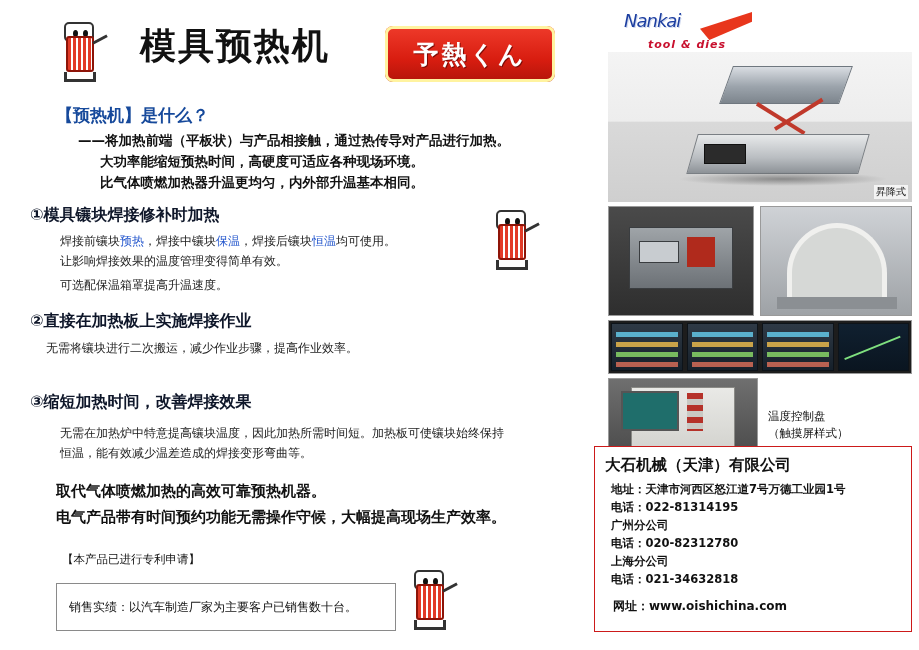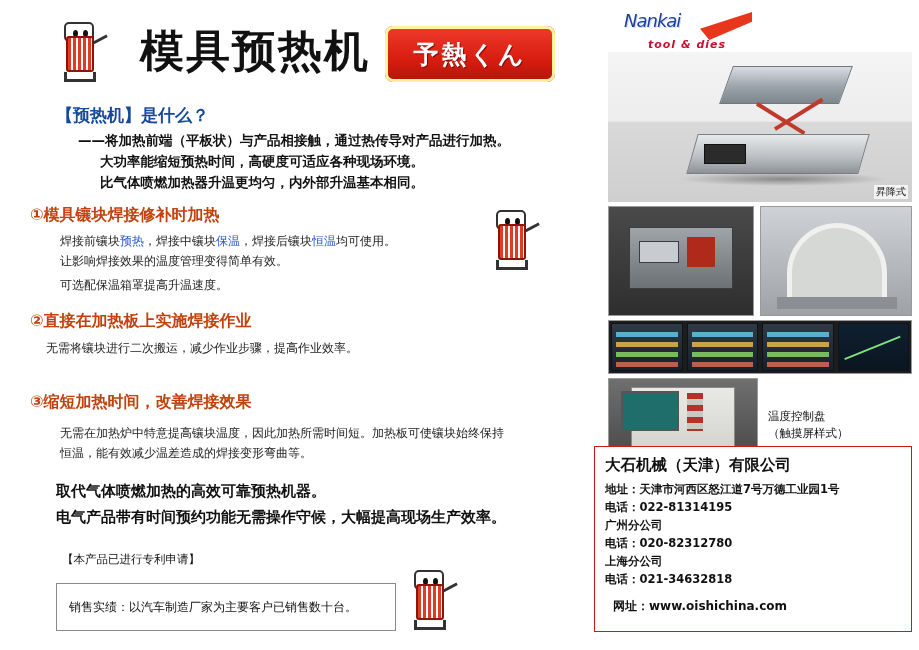--- a/index.html
+++ b/index.html
@@ -13,21 +13,21 @@
   #page {
     position: relative;
     width: 919px; height: 650px;
     background: #ffffff;
   }
 
   
   .header-title {
     position: absolute;
     left: 140px; top: 22px;
-    font-size: 44px;
+    font-size: 36px;
     font-weight: bold;
     color: #111;
     letter-spacing: 2px;
     white-space: nowrap;
   }
   .yonetsu-logo {
     position: absolute;
     left: 385px; top: 26px;
     width: 170px; height: 56px;
     border-radius: 8px;
@@ -101,21 +101,21 @@
     color: #111;
     font-weight: bold;
     white-space: nowrap;
   }
   .lead .l2, .lead .l3 { padding-left: 22px; display: block; }
 
   .sec {
     position: absolute;
     font-size: 16px;
     font-weight: bold;
-    color: #c2410c;
+    color: #0f172a;
     white-space: nowrap;
   }
   .sec-body {
     position: absolute;
     font-size: 12px;
     line-height: 19px;
     color: #222;
     white-space: nowrap;
   }
   .hl-blue { color: #2255cc; }
@@ -346,20 +346,21 @@
     font-weight: bold;
     color: #111;
     margin-bottom: 4px;
   }
   .company-line {
     font-size: 11.5px;
     font-weight: bold;
     color: #111;
     line-height: 18px;
     white-space: nowrap;
+    margin-left: 6px;
   }
   .company-web {
     margin-top: 10px;
     font-size: 12px;
     font-weight: bold;
     color: #111;
     padding-left: 8px;
   }
 </style>
 </head>

